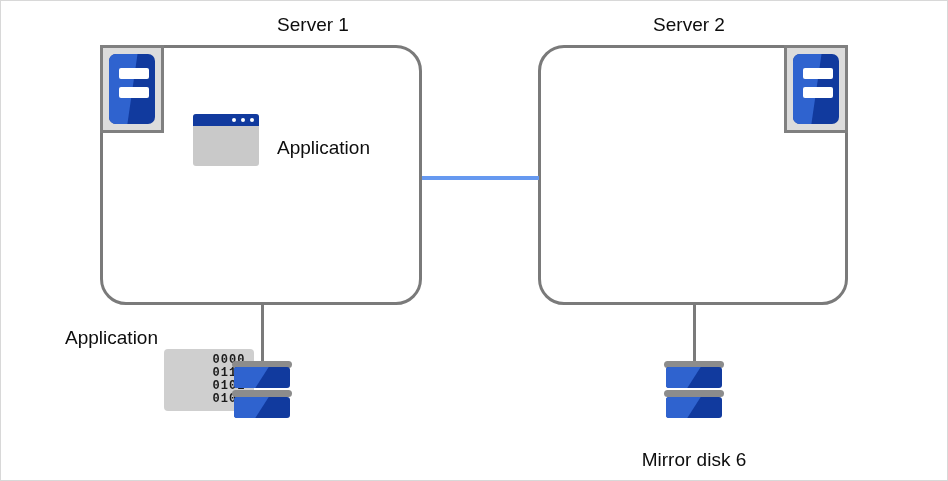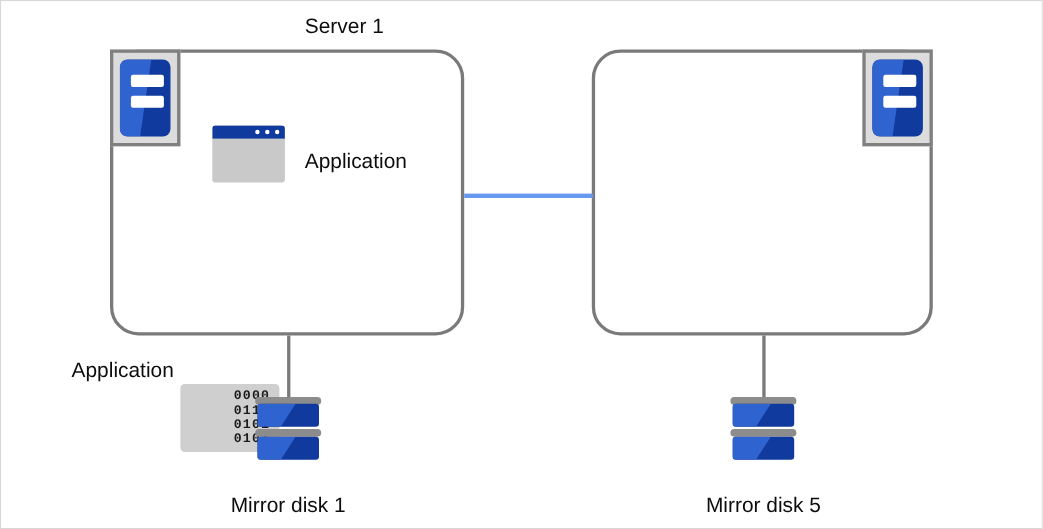--- a/index.html
+++ b/index.html
@@ -206,20 +206,21 @@
   <div class="app-icon" style="left:192px; top:113px;">
     <div class="titlebar">
       <span class="dot d1"></span>
       <span class="dot d2"></span>
       <span class="dot d3"></span>
     </div>
   </div>
 
   <div class="label" style="left:276px; top:135px; width:160px;">Application</div>
 
+  <div class="label center" style="left:568px; top:12px; width:240px;">Server 2</div>
 
   <div class="server-box" style="left:537px; top:44px; width:310px; height:260px;"></div>
 
   <div class="server-icon" style="left:783px; top:44px;">
     <div class="chassis">
       <div class="bar b1"></div>
       <div class="bar b2"></div>
     </div>
   </div>
 
@@ -236,26 +237,25 @@
 0101</div>
   </div>
 
   <div class="disk-icon" style="left:231px; top:356px;">
     <div class="rim r1"></div>
     <div class="platter p1"></div>
     <div class="rim r2"></div>
     <div class="platter p2"></div>
   </div>
 
-  <div class="label center" style="left:141px; top:447px; width:240px;">Mirror disk 1</div>
 
   <div class="vline" style="left:692px; top:304px; height:56px;"></div>
 
   <div class="disk-icon" style="left:663px; top:356px;">
     <div class="rim r1"></div>
     <div class="platter p1"></div>
     <div class="rim r2"></div>
     <div class="platter p2"></div>
   </div>
 
-  <div class="label center" style="left:573px; top:447px; width:240px;">Mirror disk 5</div>
+  <div class="label center" style="left:573px; top:447px; width:240px;">Mirror disk 6</div>
 
 </div>
 
 </body></html>

